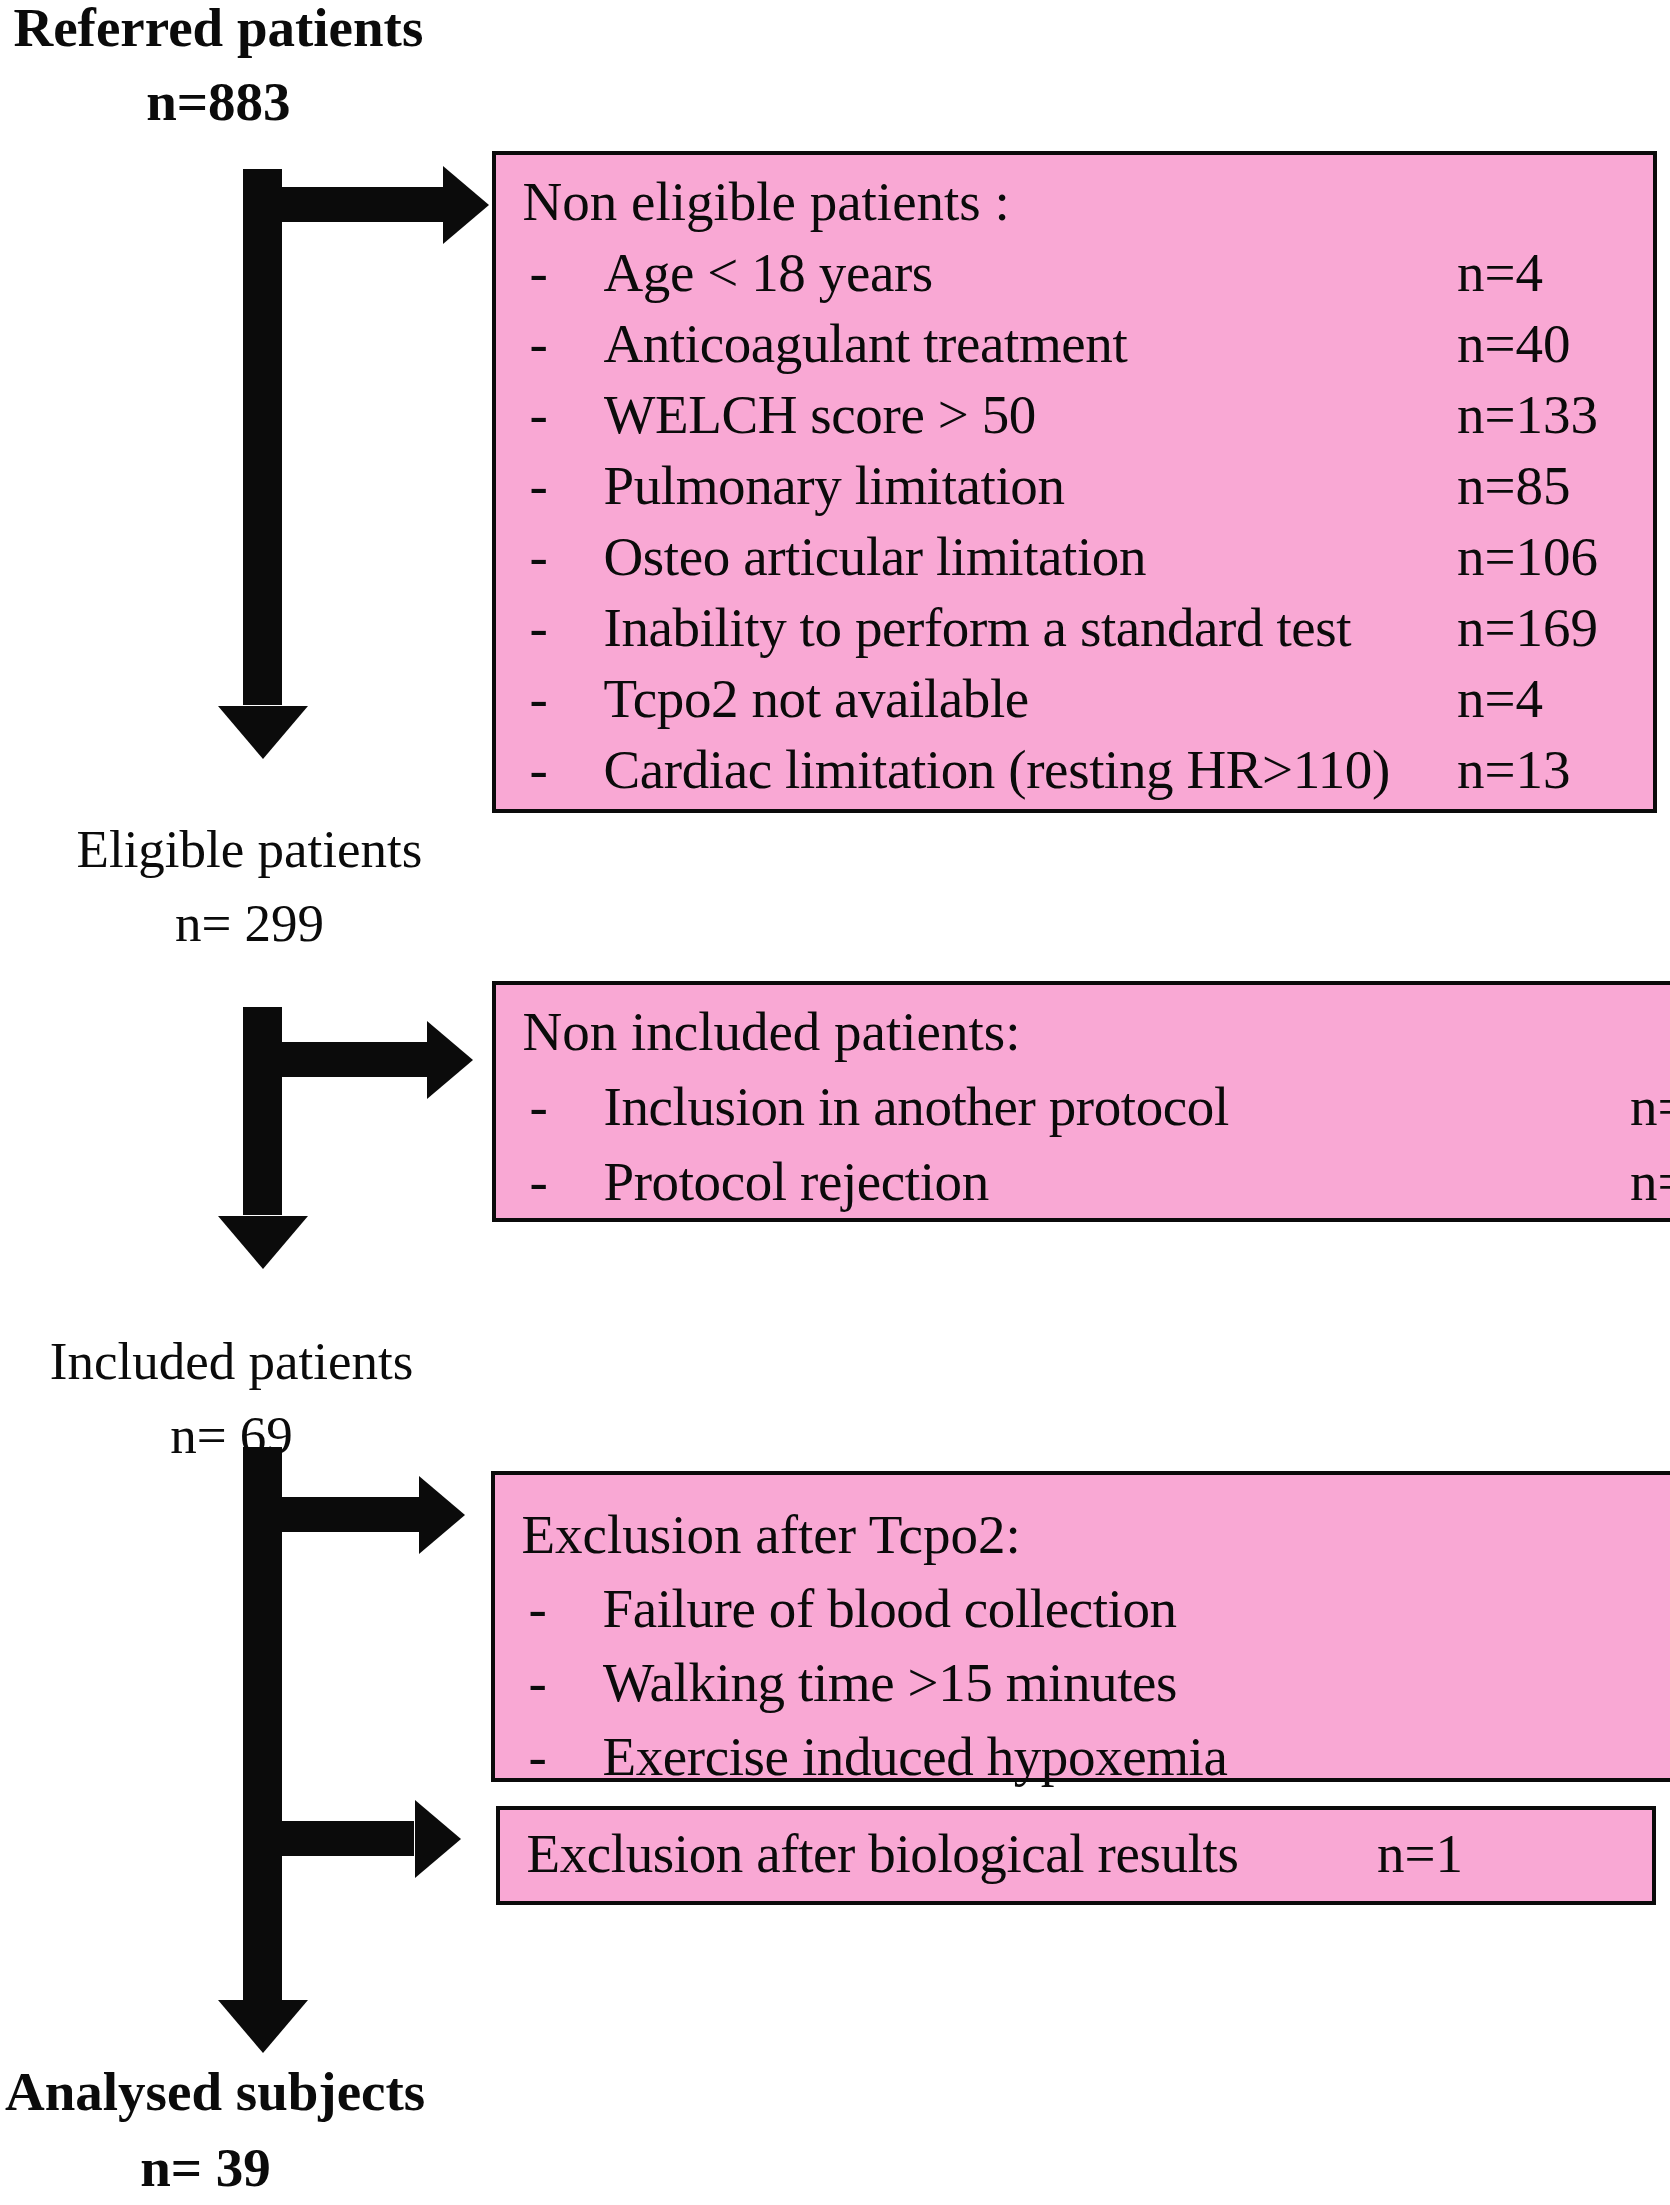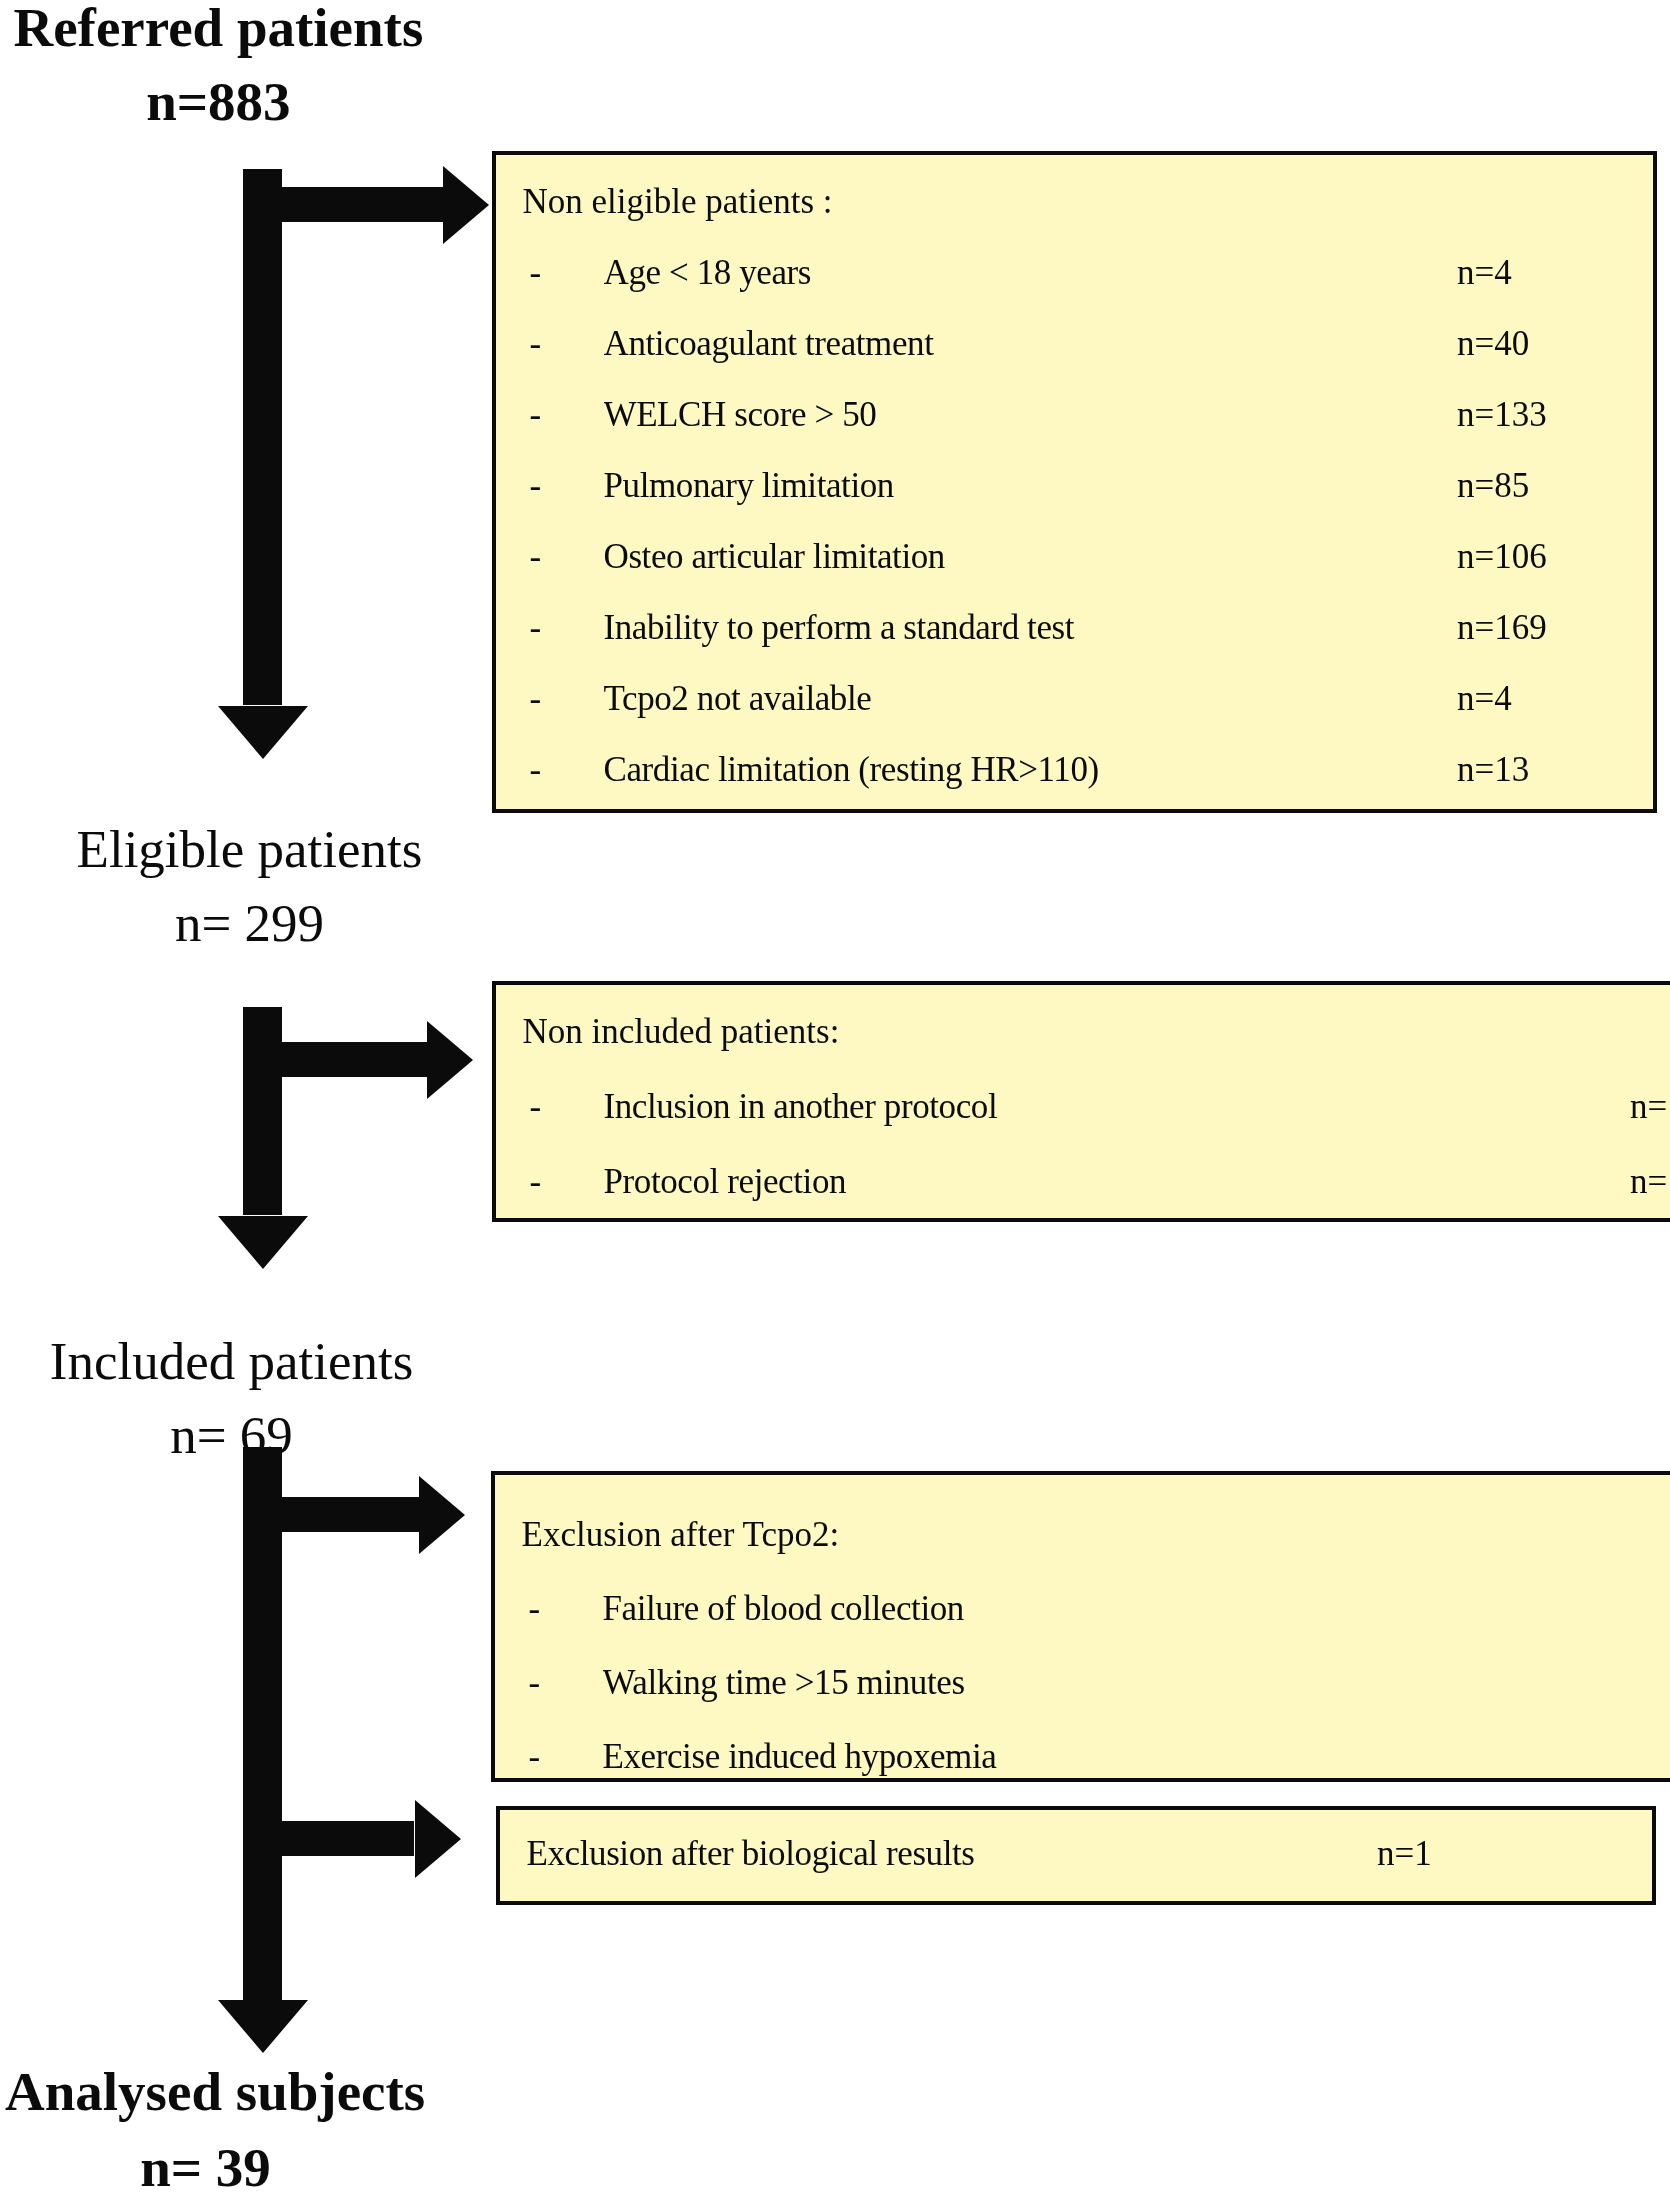--- a/index.html
+++ b/index.html
@@ -31,22 +31,22 @@
   .stage-referred { left: 4.4px;  top: -8.8px;  width: 428px; }
   .stage-eligible { left: 53px; top: 812px;  width: 393px; }
   .stage-included { left: 35px; top: 1288px; width: 393px; margin-top: 36px; }
   .stage-analysed { left: 5px;  top: 2054px; width: 401px; line-height: 76px; }
 
   
   .box {
     position: absolute;
     border: 4.4px solid #0b0b0b;
     box-sizing: border-box;
-    background: #fef9c3;
-    font-size: 35px;
+    background: #f9a8d4;
+    font-size: 55px;
   }
   .box-non-eligible { left: 492px; top: 151px;  width: 1165px; height: 662px; padding-top: 10.6px; }
   .box-non-included { left: 492px; top: 981px; width: 1338px; height: 241px; padding-top: 8.8px; }
   .box-excl-tcpo2   { left: 491px; top: 1471px; width: 1394px; height: 311px; padding-top: 23px;  }
   .box-excl-bio     { left: 496px; top: 1806px; width: 1160px; height: 99px; }
 
   .box-non-eligible .box-title, .box-non-eligible .box-row { line-height: 71px; }
   .box-non-included .box-title, .box-non-included .box-row { line-height: 75px; }
   .box-excl-tcpo2   .box-title, .box-excl-tcpo2   .box-row { line-height: 74px; }
   .box-excl-bio     .box-row { line-height: 88px; }

